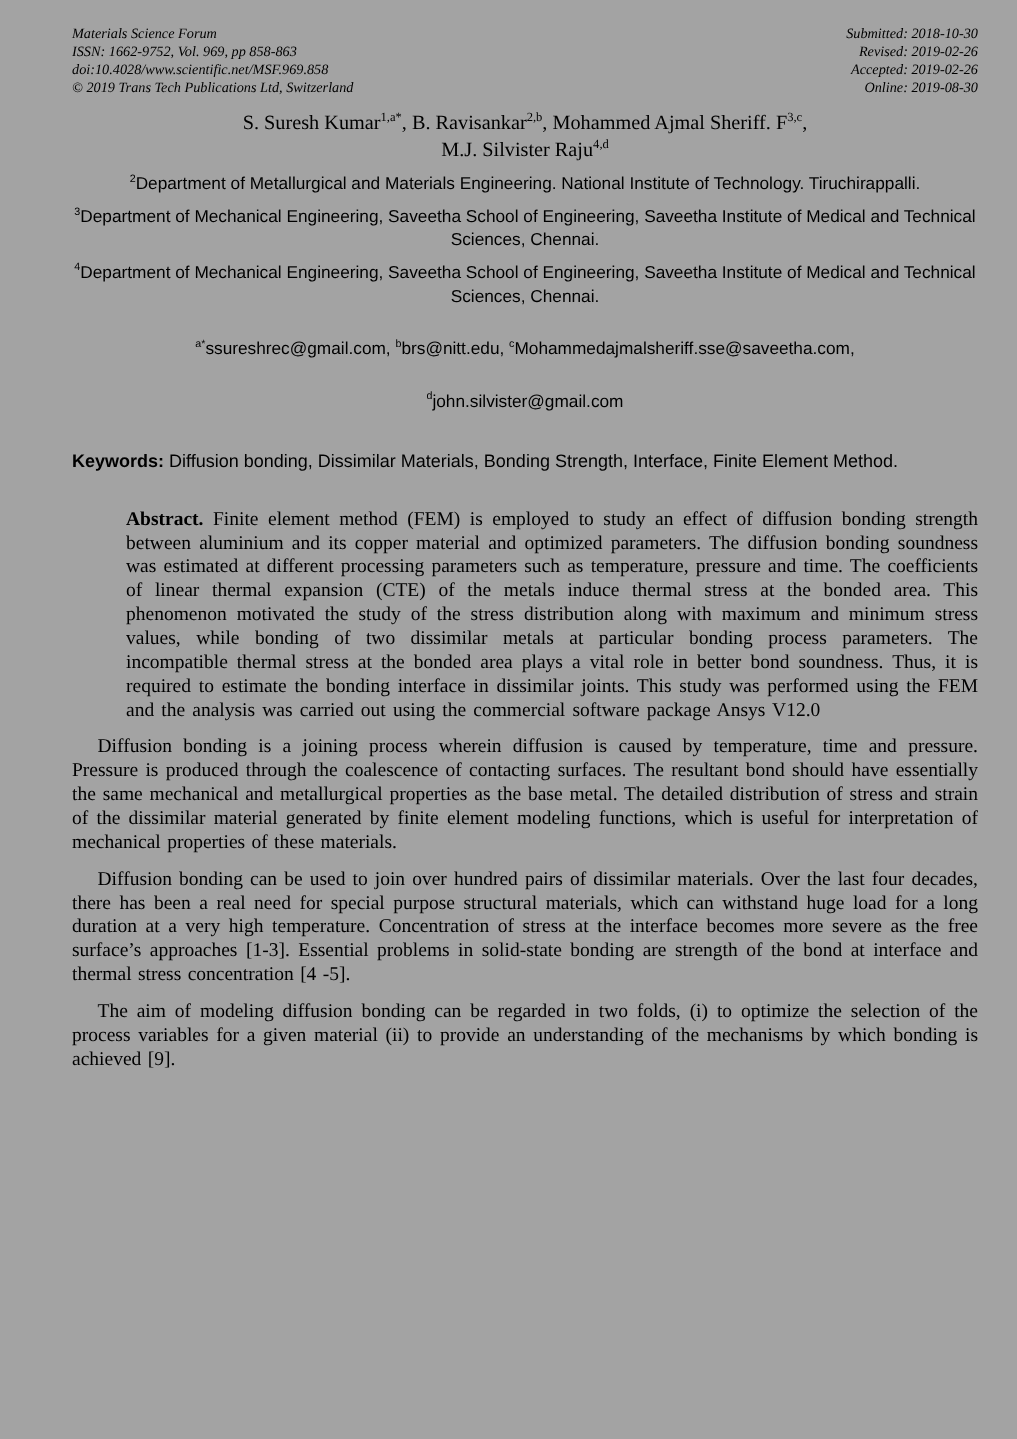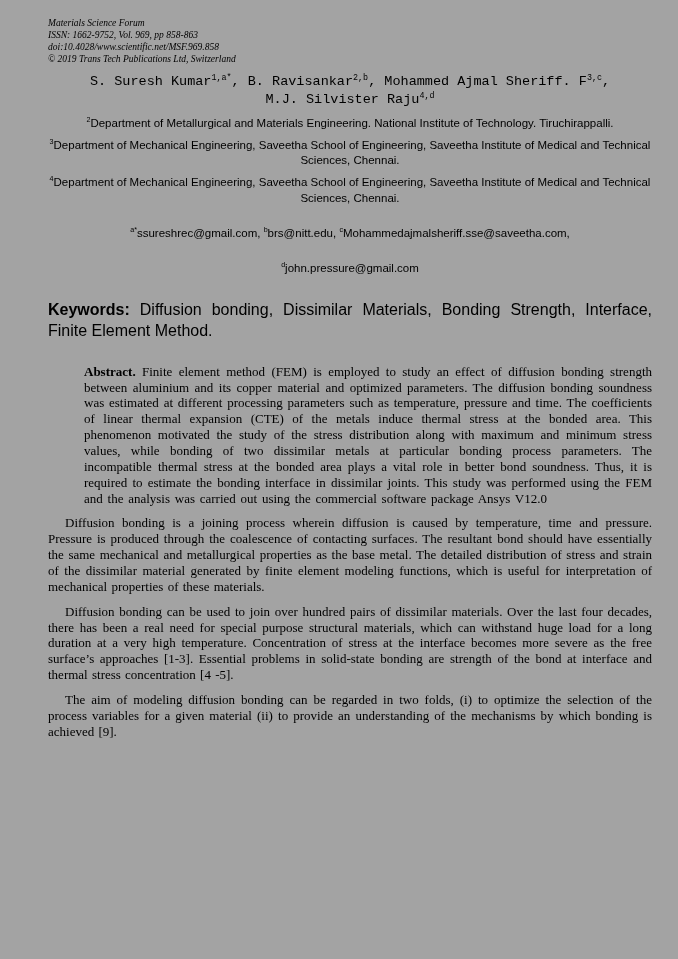--- a/index.html
+++ b/index.html
@@ -29,40 +29,40 @@
     font-family: "Liberation Sans", sans-serif;
     font-weight: bold;
     font-size: 15px;
     line-height: 1.3;
     text-align: center;
     margin: 21px auto 0 auto;
     max-width: 588px;
   }
   
   .authors {
-    font-family: Liberation Mono, monospace;
+    font-family: Liberation Serif, serif;
     font-size: 13.5px;
     line-height: 1.35;
     text-align: center;
     margin-top: 7px;
   }
   sup { font-size: 62%; line-height: 0; }
   
   .affil, .emails {
     font-family: "Liberation Sans", sans-serif;
     font-size: 11.5px;
     line-height: 1.32;
     text-align: center;
     margin-top: 7px;
   }
   .emails .email-line { margin-top: 20px; }
   
   .keywords {
     font-family: "Liberation Sans", sans-serif;
-    font-size: 16px;
+    font-size: 12px;
     line-height: 1.3;
     text-align: justify;
     margin-top: 24px;
   }
   .keywords b { font-weight: bold; }
   
   .abstract, .body-par {
     font-family: "Liberation Serif", serif;
     font-size: 13px;
     line-height: 1.22;
@@ -84,35 +84,41 @@
 
 <div class="page">
 
   <div class="jheader">
     <div class="left">
       <div>Materials Science Forum</div>
       <div>ISSN: 1662-9752, Vol. 969, pp 858-863</div>
       <div>doi:10.4028/www.scientific.net/MSF.969.858</div>
       <div>© 2019 Trans Tech Publications Ltd, Switzerland</div>
     </div>
+    <div class="right">
+      <div>Submitted: 2018-10-30</div>
+      <div>Revised: 2019-02-26</div>
+      <div>Accepted: 2019-02-26</div>
+      <div>Online: 2019-08-30</div>
+    </div>
   </div>
 
 
   <div class="authors">
     <div><span>S. Suresh Kumar</span><sup>1,a*</sup><span>, </span><span>B. Ravisankar</span><sup>2,b</sup><span>, </span><span>Mohammed Ajmal Sheriff. F</span><sup>3,c</sup><span>,</span></div>
     <div><span>M.J. Silvister Raju</span><sup>4,d</sup></div>
   </div>
 
   <div class="affil"><sup>2</sup><span>Department of Metallurgical and Materials Engineering. National Institute of Technology. Tiruchirappalli.</span></div>
   <div class="affil"><sup>3</sup><span>Department of Mechanical Engineering, Saveetha School of Engineering, Saveetha Institute of Medical and Technical Sciences, Chennai.</span></div>
   <div class="affil"><sup>4</sup><span>Department of Mechanical Engineering, Saveetha School of Engineering, Saveetha Institute of Medical and Technical Sciences, Chennai.</span></div>
 
   <div class="emails">
     <div class="email-line"><sup>a*</sup><span>ssureshrec@gmail.com,</span> <sup>b</sup><span>brs@nitt.edu,</span> <sup>c</sup><span>Mohammedajmalsheriff.sse@saveetha.com,</span></div>
-    <div class="email-line"><sup>d</sup><span>john.pressure@gmail.com</span></div>
+    <div class="email-line"><sup>d</sup><span>john.silvister@gmail.com</span></div>
   </div>
 
   <p class="keywords"><b>Keywords:</b> <span>Diffusion bonding, Dissimilar Materials, Bonding Strength, Interface, Finite Element Method.</span></p>
 
   <p class="abstract"><b>Abstract.</b> <span>Finite element method (FEM) is employed to study an effect of diffusion bonding strength between aluminium and its copper material and optimized parameters. The diffusion bonding soundness was estimated at different processing parameters such as temperature, pressure and time. The coefficients of linear thermal expansion (CTE) of the metals induce thermal stress at the bonded area. This phenomenon motivated the study of the stress distribution along with maximum and minimum stress values, while bonding of two dissimilar metals at particular bonding process parameters.  The incompatible thermal stress at the bonded area plays a vital role in better bond soundness. Thus, it is required to estimate the bonding interface in dissimilar joints. This study was performed using the FEM and the analysis was carried out using the commercial software package Ansys V12.0</span></p>
 
 
   <p class="body-par">Diffusion bonding is a joining process wherein diffusion is caused by temperature, time and pressure. Pressure is produced through the coalescence of contacting surfaces.  The resultant bond should have essentially the same mechanical and metallurgical properties as the base metal. The detailed distribution of stress and strain of the dissimilar material generated by finite element modeling functions, which is useful for interpretation of mechanical properties of these materials.</p>
   <p class="body-par">Diffusion bonding can be used to join over hundred pairs of dissimilar materials. Over the last four decades, there has been a real need for special purpose structural materials, which can withstand huge load for a long duration at a very high temperature. Concentration of stress at the interface becomes more severe as the free surface’s approaches [1-3]. Essential problems in solid-state bonding are strength of the bond at interface and thermal stress concentration [4 -5].</p>
   <p class="body-par">The aim of modeling diffusion bonding can be regarded in two folds, (i) to optimize the selection of the process variables for a given material (ii) to provide an understanding of the mechanisms by which bonding is achieved [9].</p>

